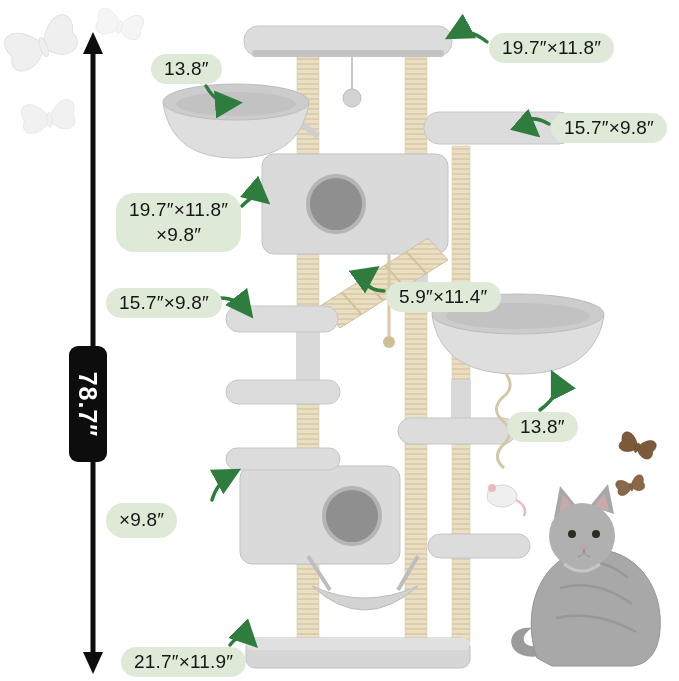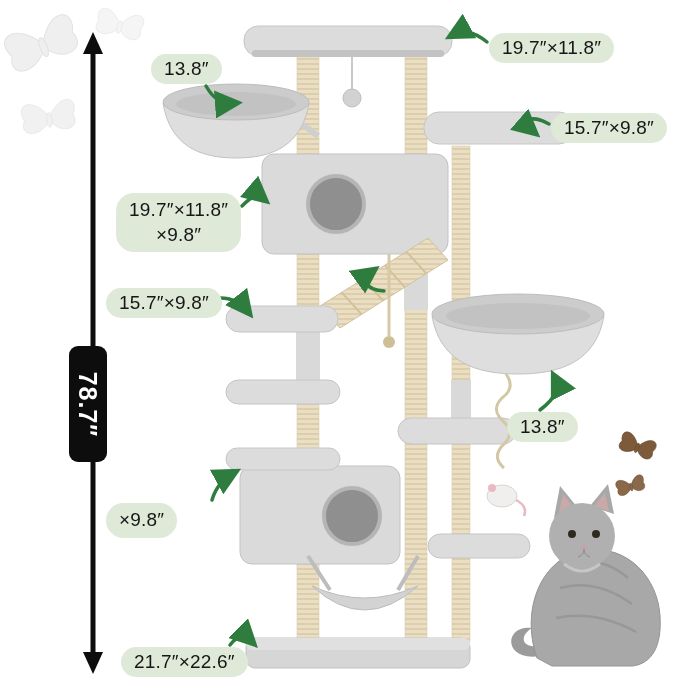--- a/index.html
+++ b/index.html
@@ -193,22 +193,23 @@
   </svg>
 
   <div class="pill p1">13.8″</div>
   <div class="pill p2">19.7″×11.8″</div>
   <div class="pill p3">15.7″×9.8″</div>
   <div class="pill two-line p4">
     <span>19.7″×11.8″</span>
     <span>×9.8″</span>
   </div>
   <div class="pill p5">15.7″×9.8″</div>
+  <div class="pill p6">5.9″×11.4″</div>
   <div class="pill p7">13.8″</div>
   <div class="pill two-line p8">
     <span>×9.8″</span>
   </div>
-  <div class="pill p9">21.7″×22.6″</div>
+  <div class="pill p9">21.7″×11.9″</div>
 
   <div class="height-pill">
     <span class="vtext">78.7″</span>
   </div>
 </div>
 
 </body></html>

